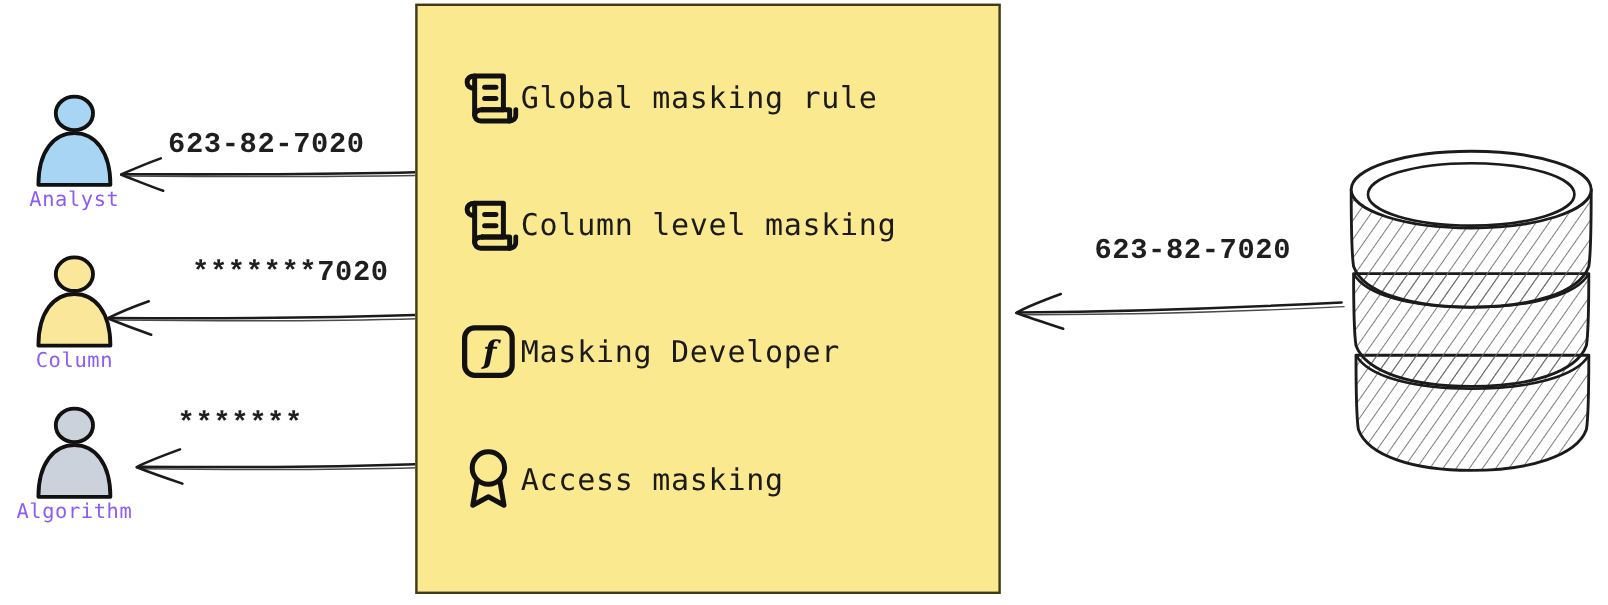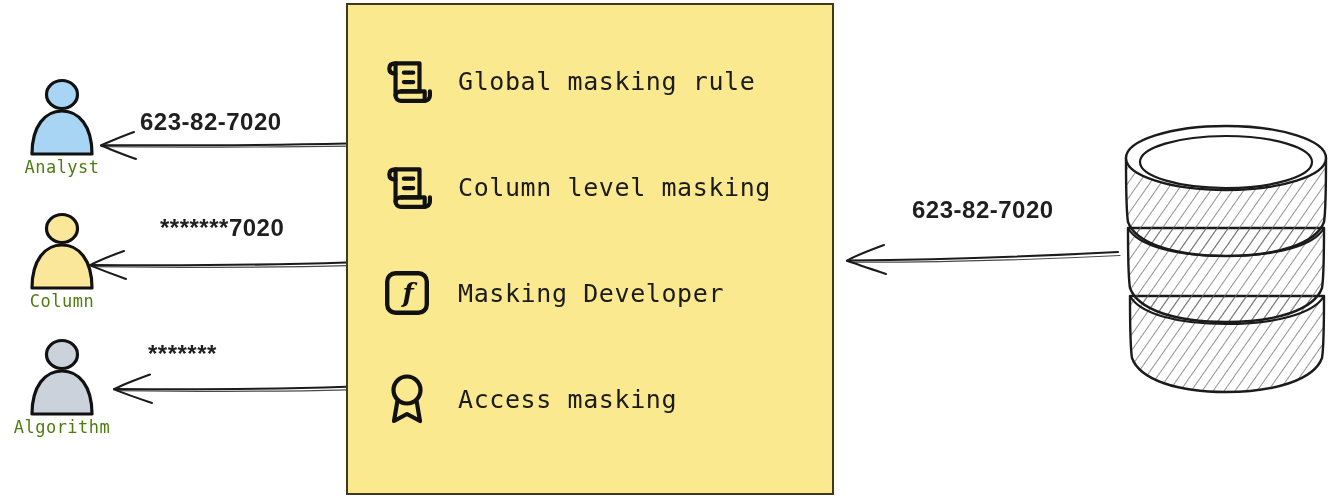--- a/index.html
+++ b/index.html
@@ -28,33 +28,33 @@
     text-align: center;
   }
   .actor .figure {
     display: block;
     margin: 0 auto;
   }
   .actor-label {
     display: block;
     font-family: "DejaVu Sans Mono", monospace;
     font-size: 17px;
-    color: #4d7c0f;
+    color: #8b5cf6;
     letter-spacing: 0.5px;
     margin-top: 1px;
     white-space: nowrap;
   }
   #actor-analyst { left: 2px;  top: 78px;  }
   #actor-support { left: 2px;  top: 212px; }
   #actor-developer { left: 2px; top: 338px; }
 
   
   .flow-label {
     position: absolute;
-    font-family: Liberation Sans, sans-serif;
+    font-family: Liberation Mono, monospace;
     font-size: 24px;
     font-weight: 700;
     color: #1f1f1f;
     letter-spacing: 0.5px;
     white-space: nowrap;
   }
   #label-analyst   { left: 140px; top: 108px; }
   #label-support   { left: 160px; top: 214px; text-align: center; }
   #label-developer { left: 148px; top: 340px; }
   #label-db        { left: 912px; top: 196px; }
@@ -100,21 +100,20 @@
     flex: 0 0 54px;
     display: flex;
     align-items: center;
     justify-content: center;
   }
   .policy-text {
     font-family: "DejaVu Sans Mono", monospace;
     font-size: 25px;
     color: #1b1b1b;
     letter-spacing: 0.6px;
-    margin-left: 24px;
     white-space: nowrap;
   }
 
   
   #database {
     position: absolute;
     left: 1118px;
     top: 118px;
     width: 218px;
     height: 282px;

